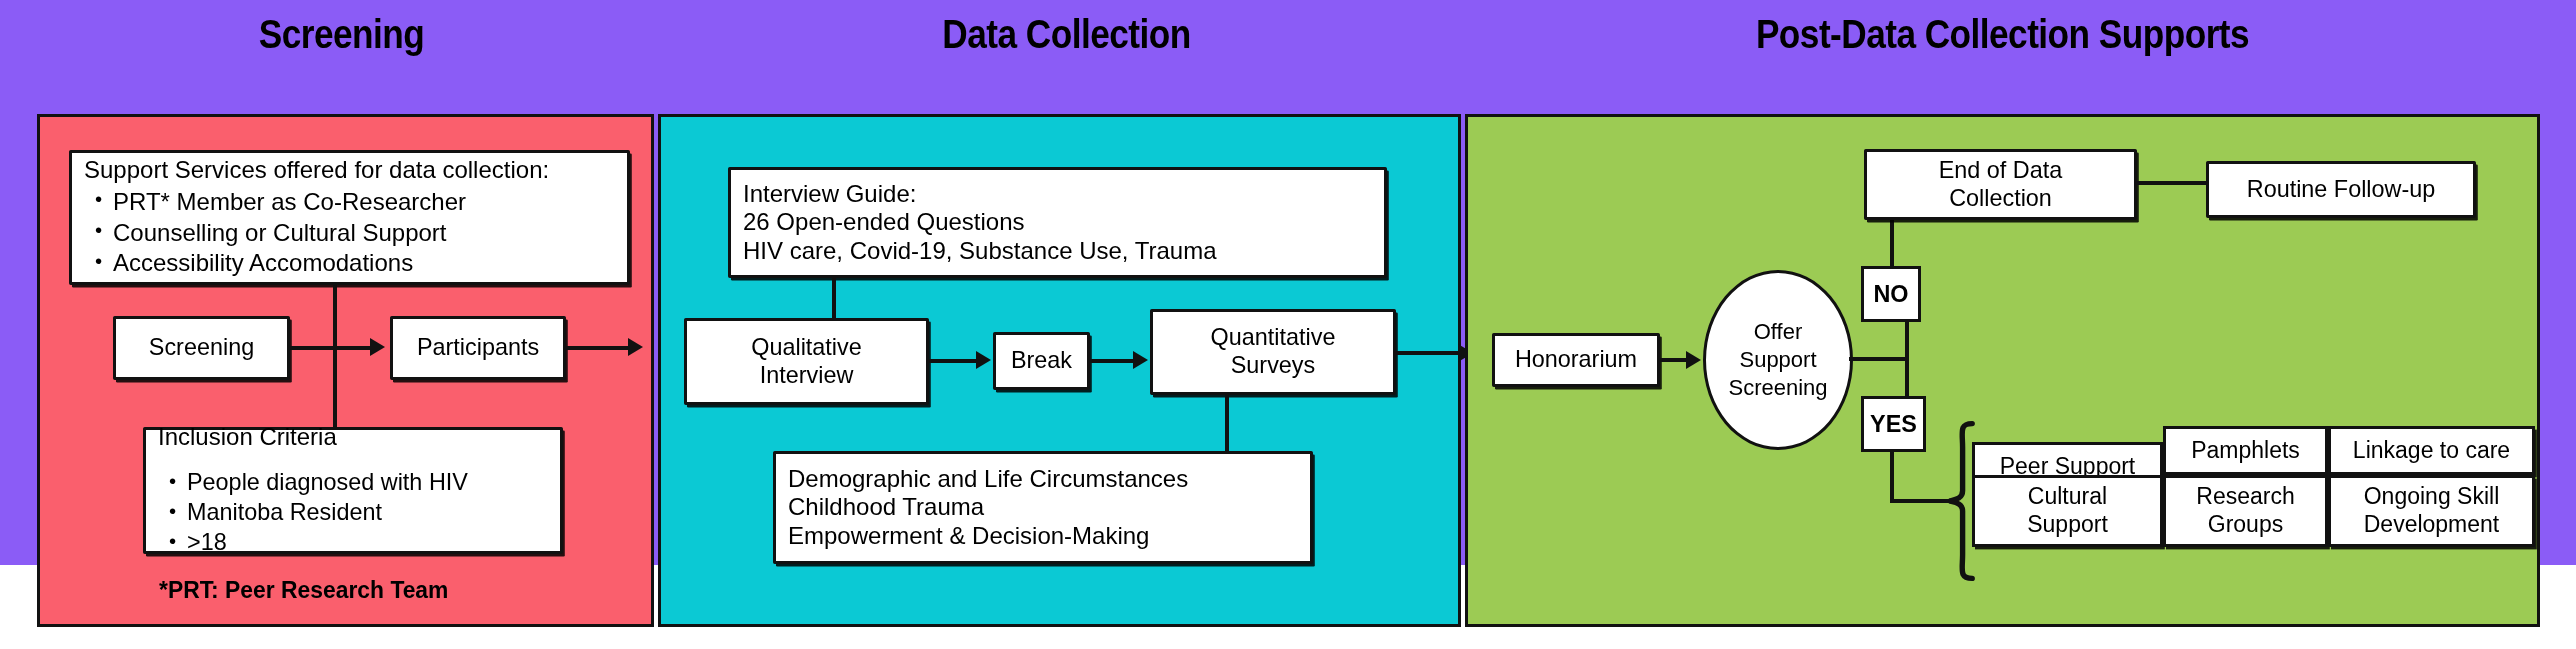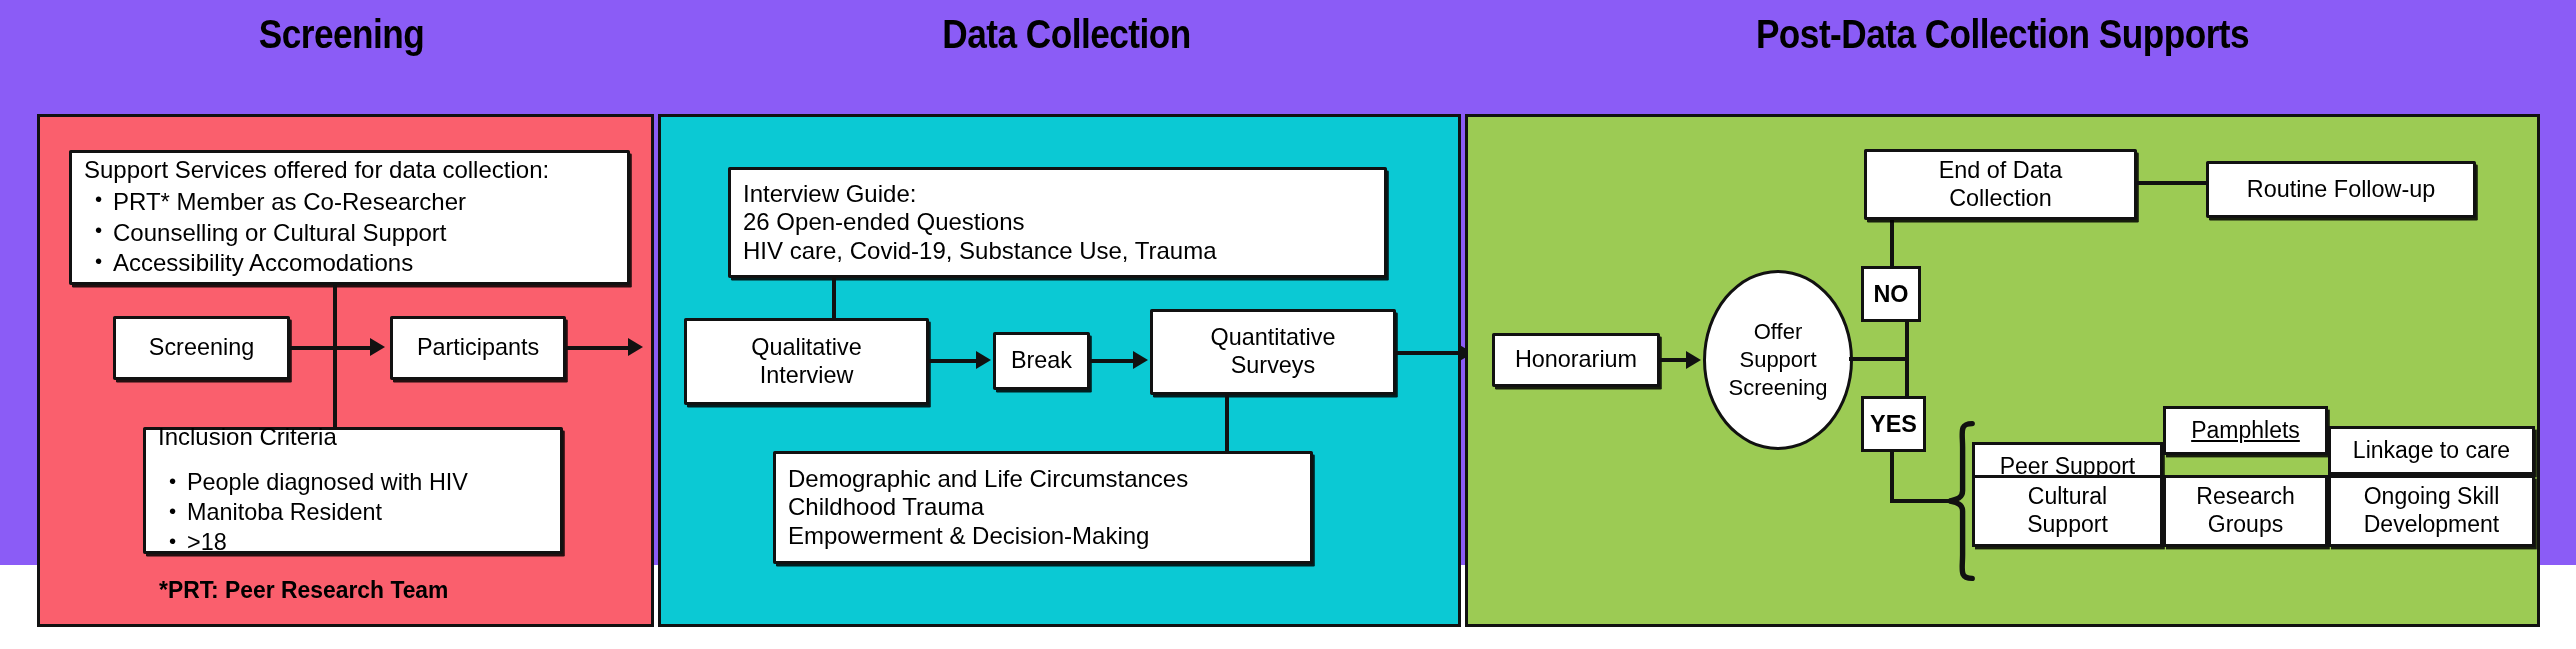--- a/index.html
+++ b/index.html
@@ -232,21 +232,21 @@
 
   <div class="hline" style="left:2137px;top:181px;width:72px;"></div>
 
   <div class="box center" style="left:2206px;top:161px;width:270px;height:57px;">
     <span class="ln">Routine Follow-up</span>
   </div>
 
   <div class="cell" style="left:1972px;top:442px;width:191px;height:49px;">
     <span class="ln">Peer Support</span>
   </div>
-  <div class="cell" style="left:2163px;top:406px;width:165px;height:49px;text-decoration:underline;">
+  <div class="cell" style="left:2163px;top:426px;width:165px;height:49px;">
     <span class="ln">Pamphlets</span>
   </div>
   <div class="cell" style="left:2328px;top:426px;width:207px;height:49px;align-items:center;">
     <span class="ln">Linkage to care</span>
   </div>
 
   <div class="cell" style="left:1972px;top:475px;width:191px;height:72px;">
     <span class="ln">Cultural</span>
     <span class="ln">Support</span>
   </div>

